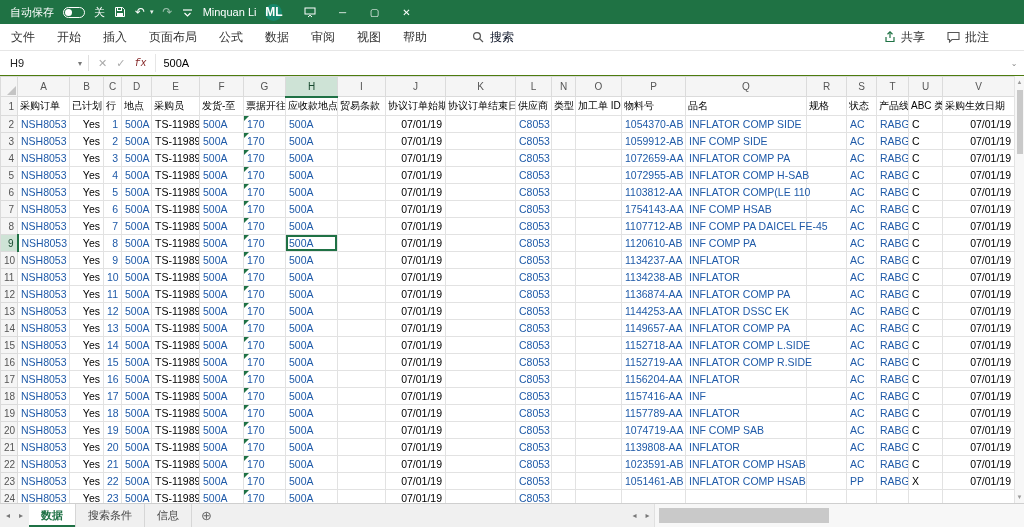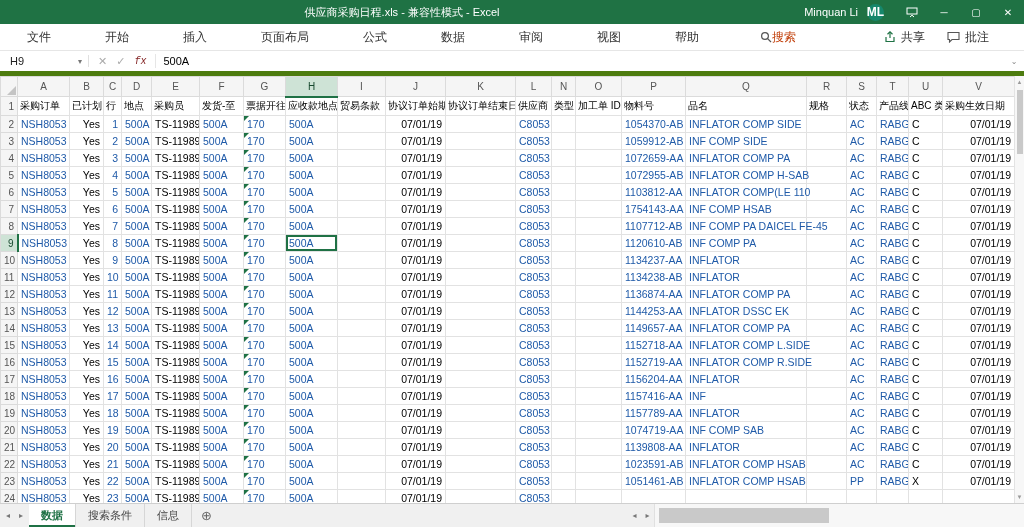--- a/index.html
+++ b/index.html
@@ -16,27 +16,27 @@
   .dim{opacity:.55;}
   .tinydd{font-size:7px;opacity:.9;margin-left:-4px;}
   .tb-title{flex:1;text-align:center;white-space:nowrap;overflow:hidden;font-size:11px;}
   .tb-right{display:flex;align-items:center;}
   .tb-user{margin-right:9px;}
   .avatar{width:17px;height:17px;border-radius:50%;background:#16876B;color:#fff;font-size:12px;display:flex;align-items:center;justify-content:center;margin-right:12px;font-weight:bold;}
   .winbtn{width:32px;height:24px;display:flex;align-items:center;justify-content:center;font-size:10px;}
 
   
   .menubar{flex:0 0 26px;background:#fff;display:flex;align-items:center;font-size:12px;color:#333;}
-  .mtab{padding:0 27px;line-height:25px;white-space:nowrap;}
-  .msearch{display:flex;align-items:center;gap:0;margin-left:34px;color:#c2410c;}
+  .mtab{padding:0 11px;line-height:25px;white-space:nowrap;}
+  .msearch{display:flex;align-items:center;gap:6px;margin-left:34px;color:#0f172a;}
   .mright{margin-left:auto;display:flex;align-items:center;padding-right:24px;}
   .mbtn{display:flex;align-items:center;gap:5px;padding:0 11px;color:#333;white-space:nowrap;}
 
   
-  .formulabar{flex:0 0 26px;display:flex;align-items:stretch;border-top:1px solid #E6E6E6;border-bottom:5px solid #4d7c0f;background:#fff;font-size:11px;}
+  .formulabar{flex:0 0 26px;display:flex;align-items:stretch;border-top:1px solid #E6E6E6;border-bottom:1px solid #4d7c0f;background:#fff;font-size:11px;}
   .namebox{width:88px;display:flex;align-items:center;padding:0 6px 0 10px;color:#222;}
   .namebox .dd{margin-left:auto;color:#777;font-size:8px;}
   .nb-sep{width:1px;background:#E0E0E0;margin:4px 0;}
   .fxarea{display:flex;align-items:center;gap:9px;padding:0 9px;color:#aaa;}
   .fx{font-family:Liberation Mono, monospace;font-style:italic;color:#7f1d1d;font-size:10px;}
   .fvalue{flex:1;display:flex;align-items:center;padding-left:7px;color:#000;border-left:1px solid #E6E6E6;margin:3px 0;}
   .fb-dd{width:20px;display:flex;align-items:center;justify-content:center;color:#888;font-size:8px;}
 
   
   .gridwrap{flex:1;position:relative;overflow:hidden;background:#fff;}
@@ -75,21 +75,43 @@
   .hs-thumb{position:absolute;top:4px;bottom:4px;left:4px;width:170px;background:#C9C9C9;}
 
   svg{display:block;}
 </style>
 </head>
 <body>
 
 <div id="app">
 
   <div class="titlebar">
-    <div class="tb-title">供应商采购日程.xls  -  兼容性模式  -  Excel</div>
+    <div class="qa">
+      <span>自动保存</span>
+      <span class="toggle">
+          <span class="knob"></span>
+        </span>
+      <span>关</span>
+      <span class="qaicon">
+        <svg width="12" height="12" viewBox="0 0 12 12">
+            <path d="M1.5 1.5h7l2 2v7h-9z" fill="none" stroke="#fff" stroke-width="1"></path>
+            <rect x="3.5" y="1.5" width="4" height="3" fill="none" stroke="#fff" stroke-width="1"></rect>
+            <rect x="3" y="7" width="6" height="3.5" fill="#fff"></rect>
+          </svg>
+      </span>
+      <span class="qaicon">↶</span>
+        <span class="tinydd">▾</span>
+      <span class="qaicon dim">↷</span>
+      <span class="qaicon">
+        <svg width="11" height="11" viewBox="0 0 11 11">
+            <path d="M1 3h9" stroke="#fff" stroke-width="1.2"></path>
+            <path d="M2.5 6 5.5 9 8.5 6" fill="none" stroke="#fff" stroke-width="1.2"></path>
+          </svg>
+      </span>
+    </div>
     <div class="tb-right">
       <span class="tb-user">Minquan Li</span>
       <span class="avatar">ML</span>
       <span class="winbtn">
         <svg width="12" height="11" viewBox="0 0 12 11">
             <rect x="1" y="1" width="10" height="6" fill="none" stroke="#fff"></rect>
             <path d="M4 10 6 8.2 8 10" fill="none" stroke="#fff"></path>
           </svg>
       </span>
       <span class="winbtn">─</span>

